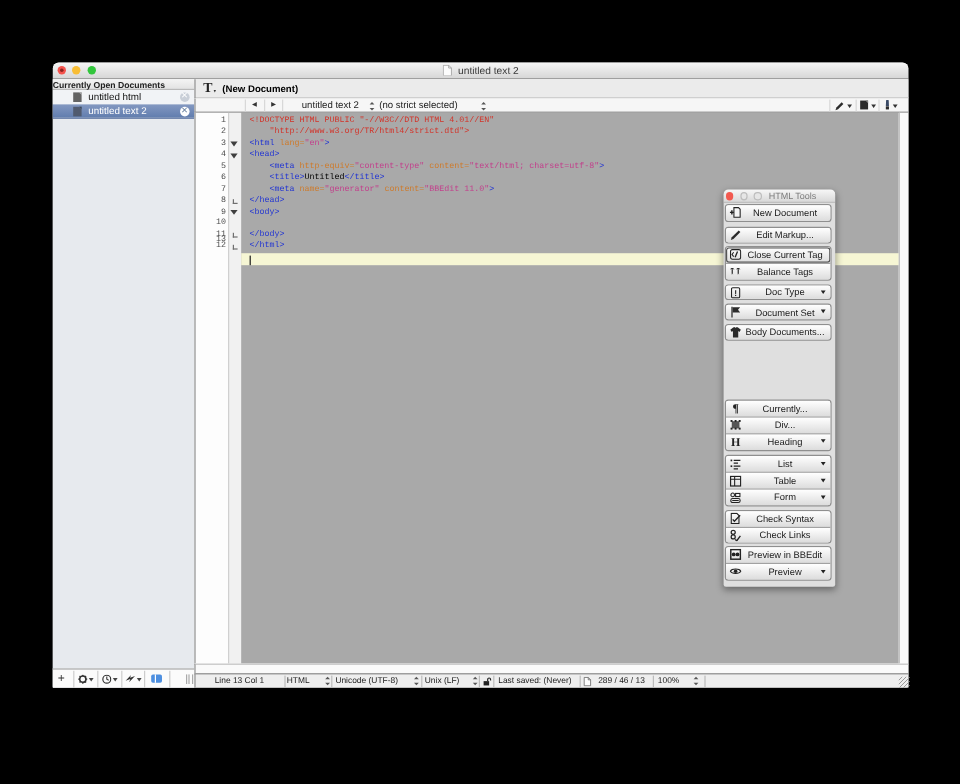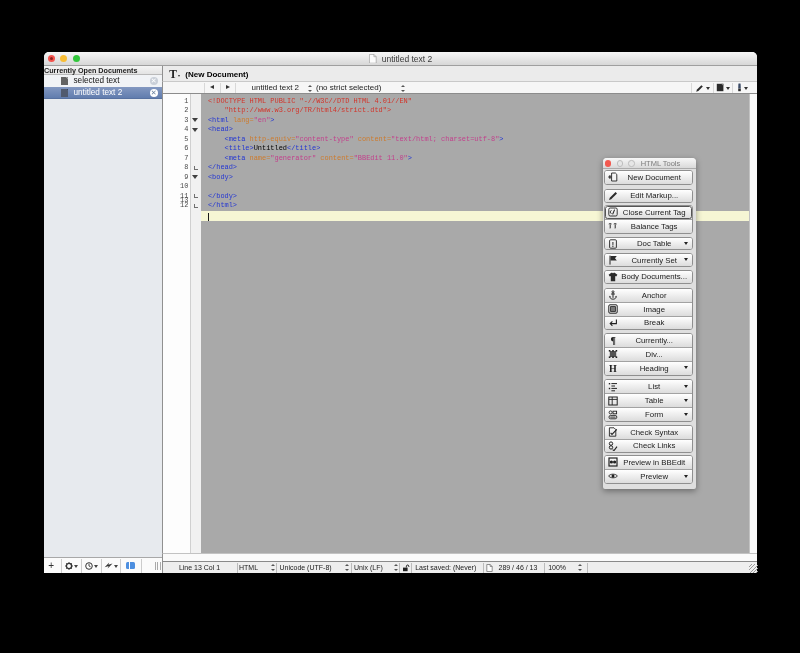--- a/index.html
+++ b/index.html
@@ -84,21 +84,21 @@
     <svg id="titleicon" viewBox="0 0 7.6 9.6">
         <path d="M0.4 0.4 L4.9 0.4 L7.2 2.7 L7.2 9.2 L0.4 9.2 Z" fill="#fcfcfc" stroke="#9e9e9e" stroke-width="0.7"></path>
         <path d="M4.9 0.4 L4.9 2.7 L7.2 2.7" fill="none" stroke="#9e9e9e" stroke-width="0.7"></path>
       </svg>
     <div id="titletext">untitled text 2</div>
   </div>
   <div id="sidebar">
     <div id="sbheader">Currently Open Documents</div>
     <div class="sbrow" id="sbrow1">
         <div class="docicon"></div>
-        <div class="rowtext">selected text</div>
+        <div class="rowtext">untitled html</div>
         <div class="closer">✕</div>
       </div>
     <div class="sbrow" id="sbrow2">
         <div class="docicon"></div>
         <div class="rowtext">untitled text 2</div>
         <div class="closer">✕</div>
       </div>
     <div id="sbfooter">
       <div class="fsep" style="left:17.2px"></div>
       <div class="fsep" style="left:36.8px"></div>
@@ -286,64 +286,40 @@
         </svg>
         <span class="prtxt">Balance Tags</span>
       </div>
   </div>
   <div class="pgroup" style="top:79.7px">
     <div class="prow" style="height:11.0px">
         <svg class="picon" style="top:0.5px" viewBox="0 0 10 10">
           <rect x="1.6" y="0.8" width="6.8" height="8.4" rx="1" fill="none" stroke="#222" stroke-width="0.9"></rect>
           <text x="5" y="7.6" font-size="7" font-weight="bold" text-anchor="middle" fill="#222" font-family="Liberation Sans">!</text>
         </svg>
-        <span class="prtxt">Doc Table</span>
+        <span class="prtxt">Doc Type</span>
         <span class="parrow" style="top:3.7px"></span>
       </div>
   </div>
   <div class="pgroup" style="top:95.9px">
     <div class="prow" style="height:11.3px">
         <svg class="picon" style="top:0.7px" viewBox="0 0 10 10">
           <line x1="2" y1="0.6" x2="2" y2="9.6" stroke="#222" stroke-width="1"></line>
           <path d="M2.5 1 L8.8 1 L7 3.2 L8.8 5.4 L2.5 5.4 Z" fill="#2b2b2b"></path>
         </svg>
-        <span class="prtxt">Currently Set</span>
+        <span class="prtxt">Document Set</span>
         <span class="parrow" style="top:3.9px"></span>
       </div>
   </div>
   <div class="pgroup" style="top:112.4px">
     <div class="prow" style="height:11.7px">
         <svg class="picon" style="top:0.8px" viewBox="0 0 10 10">
           <path d="M3 1 L4 0.6 C4.6 1.4 5.4 1.4 6 0.6 L7 1 L9.4 2.8 L8.2 4.6 L7.2 3.9 L7.2 9.2 L2.8 9.2 L2.8 3.9 L1.8 4.6 L0.6 2.8 Z" fill="#2b2b2b"></path>
         </svg>
         <span class="prtxt">Body Documents...</span>
-      </div>
-  </div>
-  <div class="pgroup" style="top:130.2px">
-    <div class="prow" style="height:12.93px">
-        <svg class="picon" style="top:1.5px" viewBox="0 0 10 10">
-          <circle cx="5" cy="1.8" r="1" fill="none" stroke="#222" stroke-width="0.9"></circle>
-          <line x1="5" y1="2.8" x2="5" y2="7.8" stroke="#222" stroke-width="1"></line>
-          <line x1="3" y1="4" x2="7" y2="4" stroke="#222" stroke-width="0.9"></line>
-          <path d="M1.6 6.4 C2 8.4 3.2 9.2 5 9.2 C6.8 9.2 8 8.4 8.4 6.4 L7.2 7 M1.6 6.4 L2.8 7" fill="none" stroke="#222" stroke-width="0.9"></path>
-        </svg>
-        <span class="prtxt">Anchor</span>
-      </div>
-    <div class="prow" style="height:12.93px">
-        <svg class="picon" style="top:1.5px" viewBox="0 0 10 10">
-          <rect x="0.8" y="0.8" width="8.4" height="8.4" rx="1.2" fill="none" stroke="#222" stroke-width="1"></rect>
-          <rect x="2.6" y="2.6" width="4.8" height="4.8" fill="#777" stroke="#222" stroke-width="0.8"></rect>
-        </svg>
-        <span class="prtxt">Image</span>
-      </div>
-    <div class="prow" style="height:12.93px">
-        <svg class="picon" style="top:1.5px" viewBox="0 0 10 10">
-          <path d="M8.4 1.4 L8.4 5.6 L2.6 5.6 M4.4 3.4 L2.2 5.6 L4.4 7.8" fill="none" stroke="#222" stroke-width="1.1"></path>
-        </svg>
-        <span class="prtxt">Break</span>
       </div>
   </div>
   <div class="pgroup" style="top:175.4px">
     <div class="prow" style="height:12.93px">
         <svg class="picon" style="top:1.5px" viewBox="0 0 10 10">
           <text x="5.2" y="8.6" font-size="10" font-weight="bold" text-anchor="middle" fill="#222" font-family="Liberation Serif">¶</text>
         </svg>
         <span class="prtxt">Currently...</span>
       </div>
     <div class="prow" style="height:12.93px">

